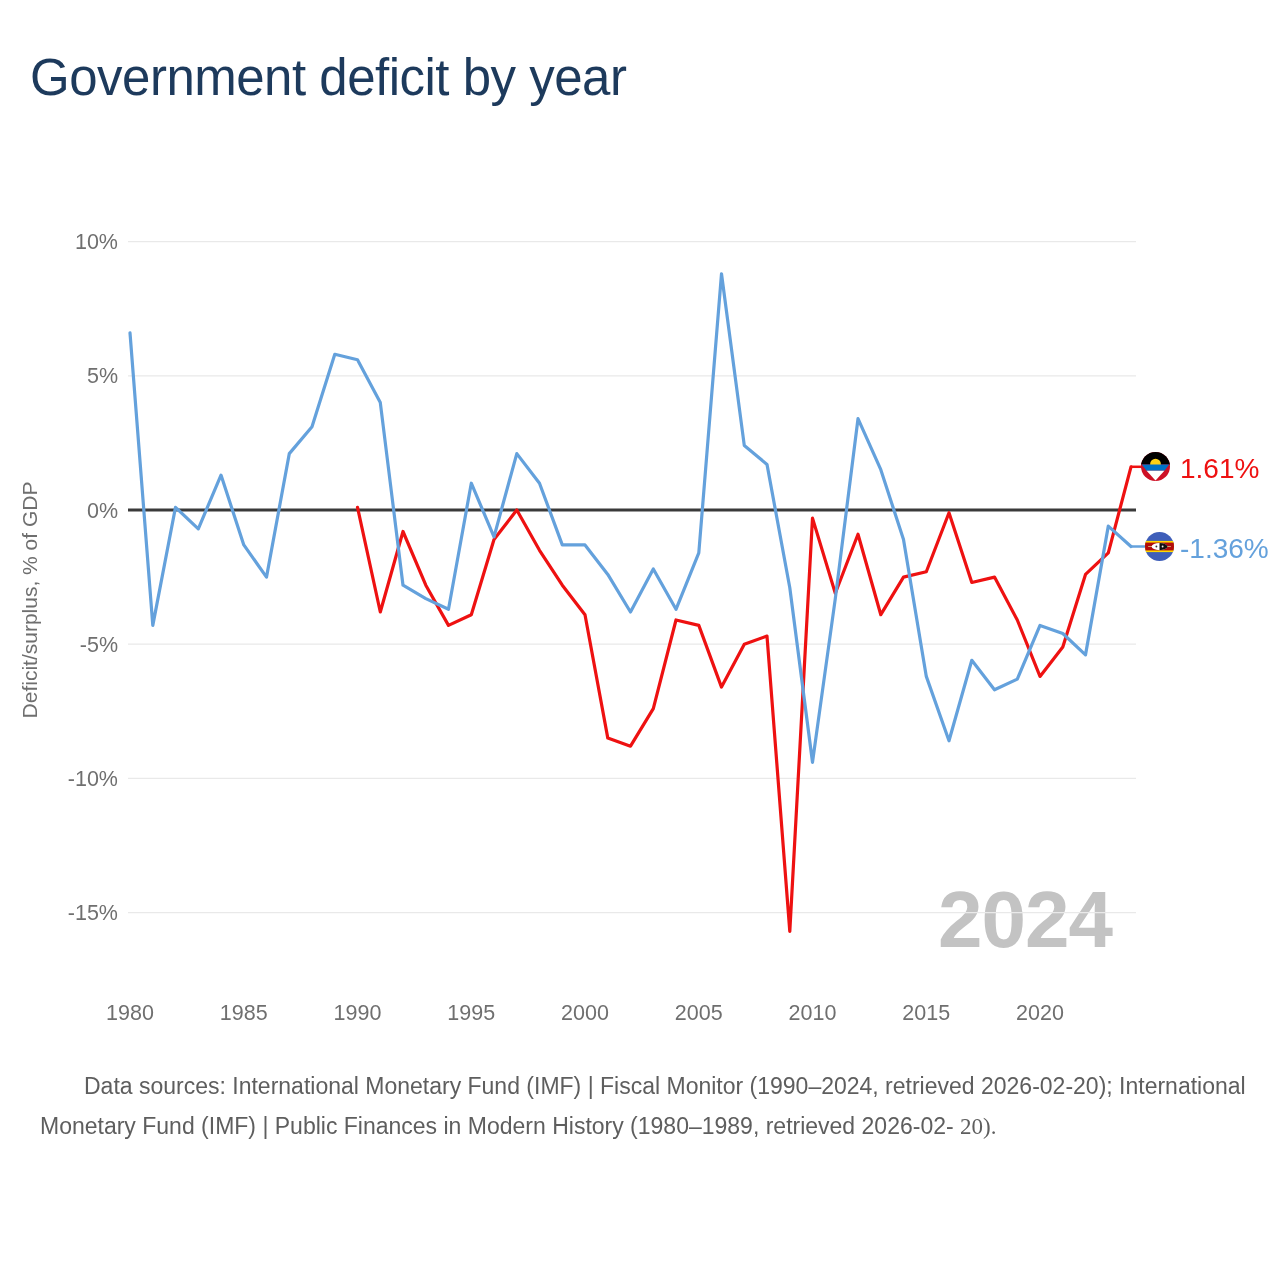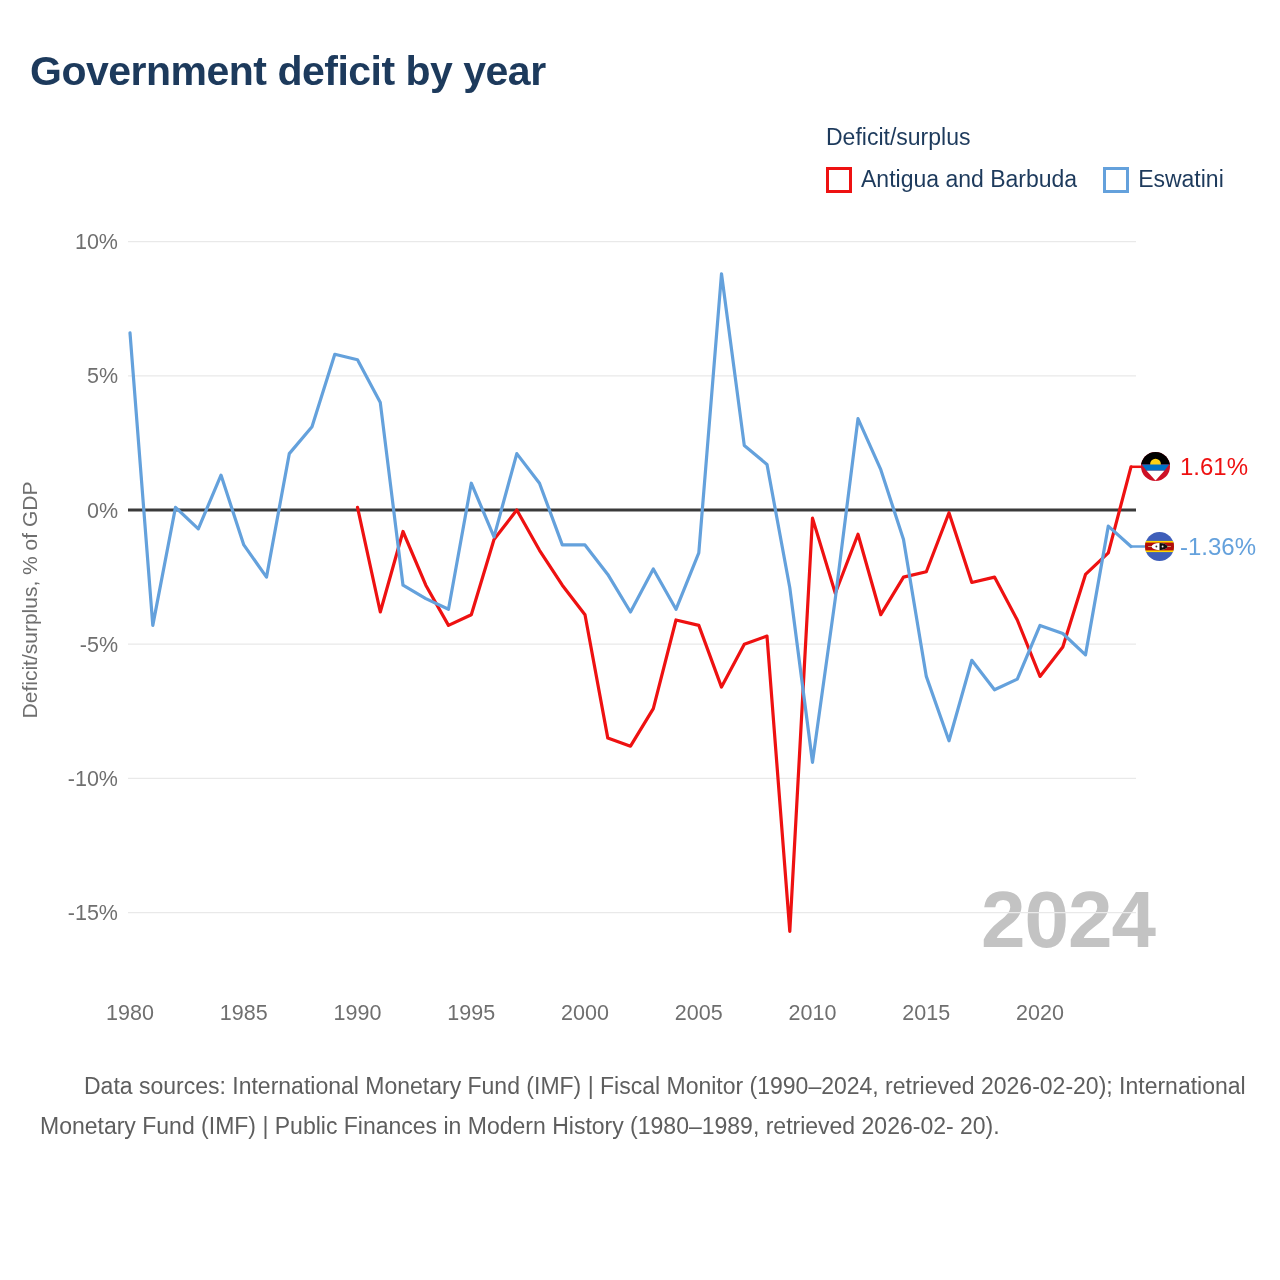--- a/index.html
+++ b/index.html
@@ -1,59 +1,46 @@
 <!DOCTYPE html>
 <html><head>
 <meta charset="utf-8">
 <style>
   html,body{margin:0;padding:0;background:#ffffff;}
   .canvas{position:relative;width:1280px;height:1280px;background:#ffffff;overflow:hidden;
           font-family:"Liberation Sans",sans-serif;}
-  .page-title{position:absolute;left:30px;top:48px;font-size:41px;font-weight:700;
+  .page-title{position:absolute;left:30px;top:48px;font-size:51px;font-weight:400;
               color:#1d3a5c;letter-spacing:-0.5px;}
   .legend{position:absolute;left:826px;top:124px;width:430px;}
   .legend-title{font-size:23px;color:#1d3a5c;margin-bottom:15px;}
   .legend-items{display:flex;align-items:center;gap:26px;}
   .legend-item{display:flex;align-items:center;gap:9px;font-size:23px;color:#1d3a5c;}
   .swatch{width:20px;height:20px;background:#fff;border:3px solid #888;flex:0 0 auto;}
   .watermark{position:absolute;left:938px;top:874px;font-size:80px;font-weight:700;
-             color:#c3c3c3;letter-spacing:-1px;margin-left:43px;}
+             color:#c3c3c3;letter-spacing:-1px;}
   svg.plot{position:absolute;left:0;top:0;}
   .y-axis-title{position:absolute;left:30px;top:600px;transform:translate(-50%,-50%) rotate(-90deg);
                 transform-origin:center;font-size:21px;color:#6f6f6f;white-space:nowrap;}
-  .end-label{position:absolute;font-size:24px;white-space:nowrap;}
+  .end-label{position:absolute;font-size:28px;white-space:nowrap;}
   .end-label.antigua{left:1180px;top:453px;color:#ee1111;}
   .end-label.eswatini{left:1180px;top:533px;color:#64a1dc;}
   .flag{position:absolute;width:29px;height:29px;}
   .flag.antigua{left:1141px;top:452px;}
   .flag.eswatini{left:1145px;top:532px;}
   .footer{position:absolute;left:40px;top:1066px;width:1210px;font-size:23px;
           line-height:40px;color:#5e5e5e;}
   .footer div{white-space:nowrap;}
 </style>
 </head>
 <body>
 
 <div class="canvas">
 
   <div class="page-title" style="color: rgb(29, 58, 92);">Government deficit by year</div>
 
-  <div class="legend">
-    <div class="legend-title">Deficit/surplus</div>
-    <div class="legend-items">
-      <div class="legend-item">
-        <span class="swatch" id="swatch-0" style="border-color: rgb(238, 17, 17);"></span>
-        <span>Antigua and Barbuda</span>
-      </div>
-      <div class="legend-item">
-        <span class="swatch" id="swatch-1" style="border-color: rgb(100, 161, 220);"></span>
-        <span>Eswatini</span>
-      </div>
-    </div>
-  </div>
 
   <div class="watermark" style="color: rgb(195, 195, 195);">2024</div>
 
   <svg class="plot" id="plot" width="1280" height="1280">
       <line x1="128" y1="241.60000000000002" x2="1136" y2="241.60000000000002" stroke="#e9e9e9" stroke-width="1.2"></line>
       <text x="118" y="249.10000000000002" text-anchor="end" fill="#6f6f6f" font-size="21.5">10%</text>
       <line x1="128" y1="375.8" x2="1136" y2="375.8" stroke="#e9e9e9" stroke-width="1.2"></line>
       <text x="118" y="383.3" text-anchor="end" fill="#6f6f6f" font-size="21.5">5%</text>
       <line x1="128" y1="510" x2="1136" y2="510" stroke="#3a3a3a" stroke-width="3"></line>
       <text x="118" y="517.5" text-anchor="end" fill="#6f6f6f" font-size="21.5">0%</text>
@@ -111,16 +98,16 @@
       </g>
     </svg>
   </div>
 
   <div class="end-label antigua" style="color: rgb(238, 17, 17);">1.61%</div>
   <div class="end-label eswatini" style="color: rgb(100, 161, 220);">-1.36%</div>
 
   <div class="footer" style="color: rgb(94, 94, 94);">
     <div style="white-space:normal;display:inline;margin-left:44px;">Data sources: International Monetary Fund (IMF) | Fiscal Monitor (1990–2024, retrieved 2026-02-20);</div>
     <div style="white-space:normal;display:inline;">International Monetary Fund (IMF) | Public Finances in Modern History (1980–1989, retrieved 2026-02-</div>
-    <div style="white-space:normal;display:inline;">20).</div>
+    <div style="white-space:normal;display:inline;font-family:Liberation Serif, serif;">20).</div>
   </div>
 
 </div>
 
 </body></html>

